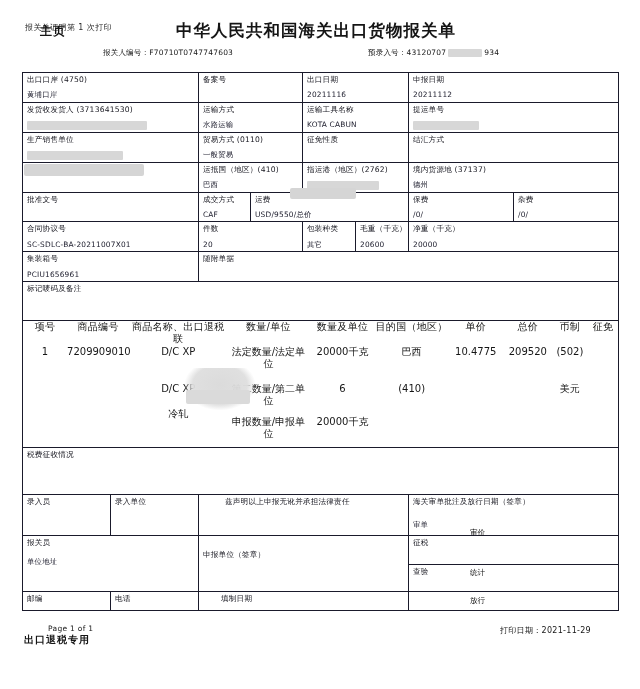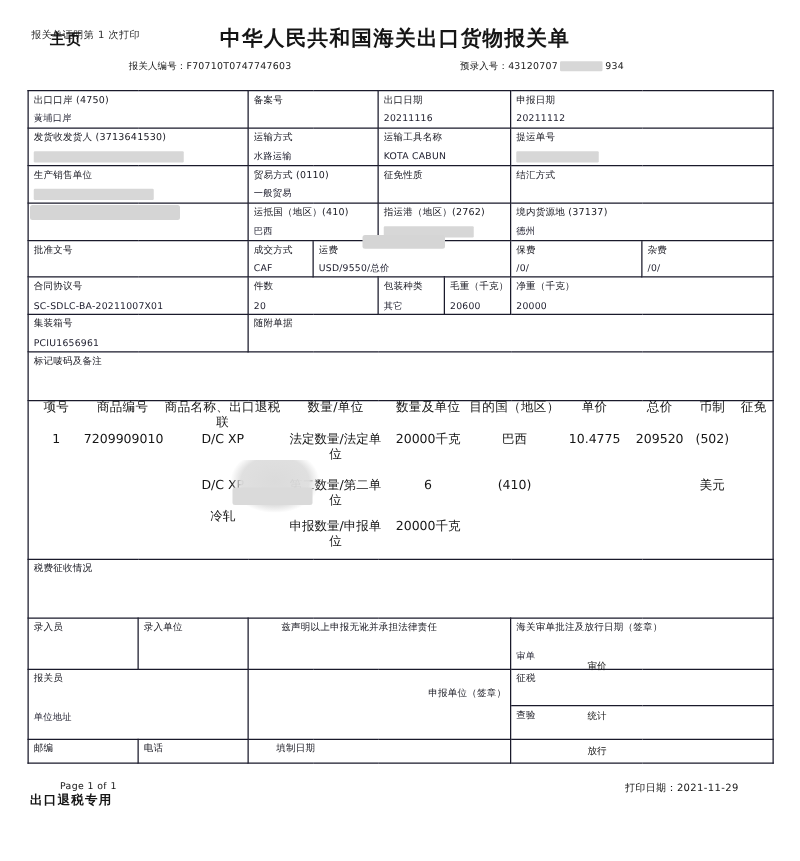--- a/index.html
+++ b/index.html
@@ -338,24 +338,24 @@
       </td>
       <td colspan="2" rowspan="1">
         <span class="lbl">海关审单批注及放行日期（签章）</span>
         <span class="val" style="margin-top:14px">审单</span>
       </td>
     </tr>
 
     <tr>
       <td colspan="2" rowspan="2" style="height:46px">
         <span class="lbl">报关员</span>
-        <span class="val" style="margin-top:22px">单位地址</span>
+        <span class="val" style="margin-top:10px">单位地址</span>
       </td>
       <td colspan="4" rowspan="2">
-        <span class="lbl" style="display:block;text-align:right;margin-top:12px">申报单位（签章）</span>
+        <span class="lbl" style="display:block;text-align:left;margin-top:12px">申报单位（签章）</span>
       </td>
       <td colspan="2" style="height:24px">
         <span class="lbl">征税</span>
       </td>
     </tr>
     <tr>
       <td colspan="2" style="height:22px">
         <span class="lbl">查验</span>
       </td>
     </tr>

